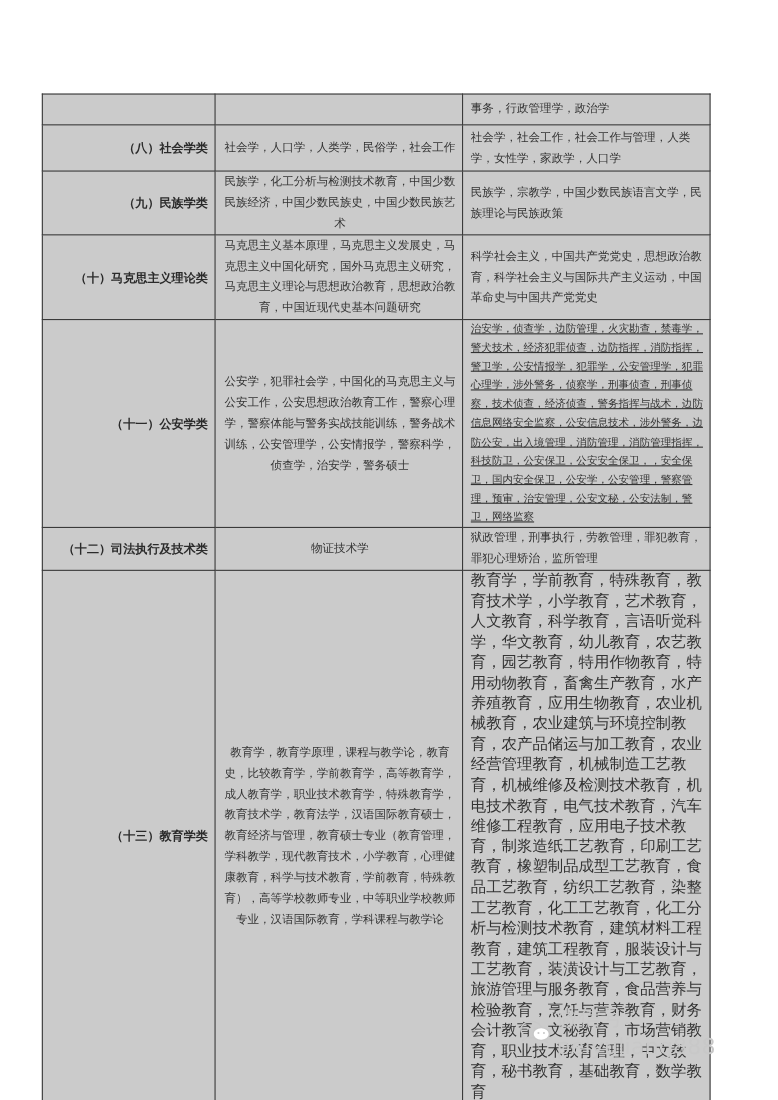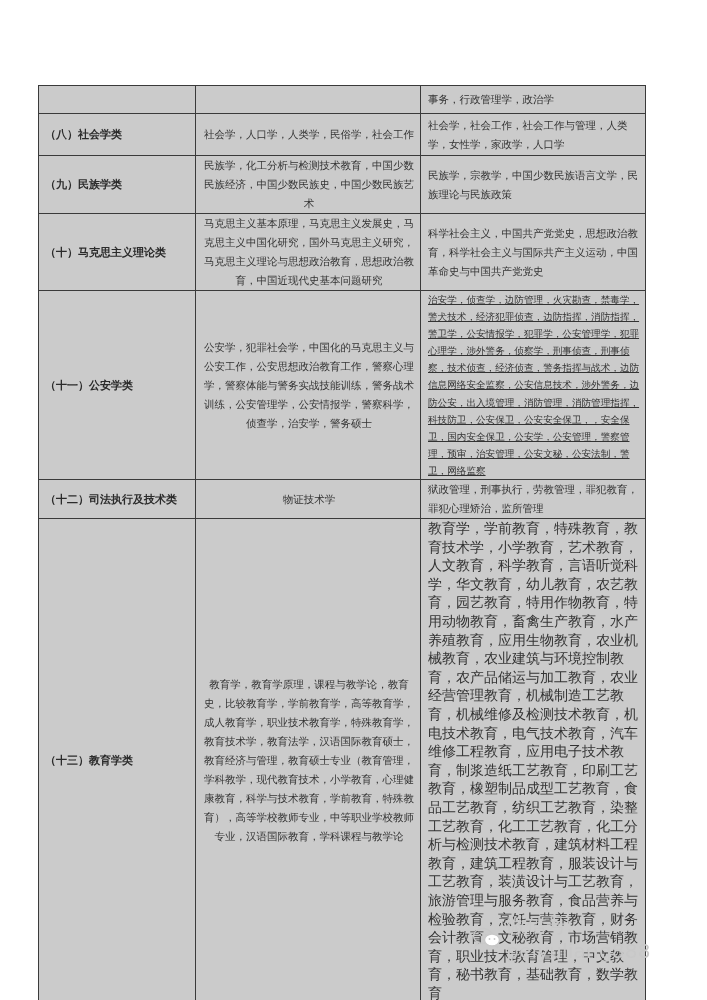--- a/index.html
+++ b/index.html
@@ -27,21 +27,21 @@
     .doc-table td {
       border: 1.5px solid #3a3a3a;
       vertical-align: middle;
       padding: 0 6px;
       font-size: 10.5px;
       line-height: 19px;
       color: #333333;
       word-break: break-all;
     }
     .doc-table td.cat {
-      text-align: left;
+      text-align: right;
       font-weight: bold;
       font-size: 11px;
       color: #2b2b2b;
       font-family: "DejaVu Sans", "Liberation Sans", sans-serif;
     }
     .doc-table td.c2 {
       padding-left: 7px;
       padding-right: 5px;
       text-align: center;
     }

